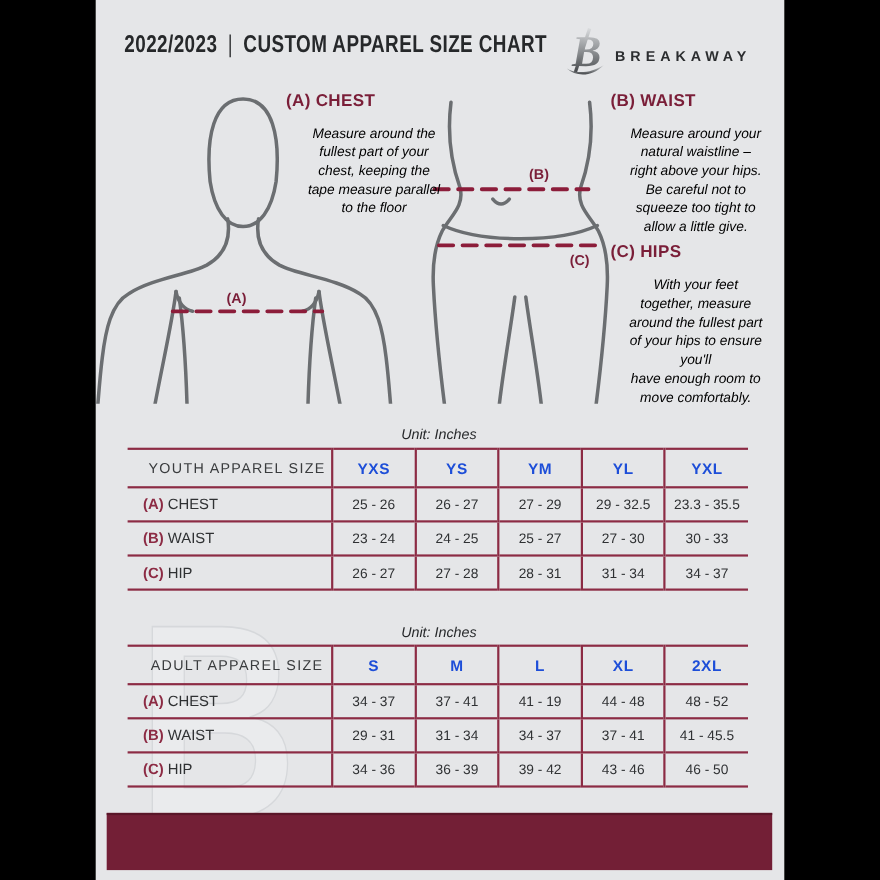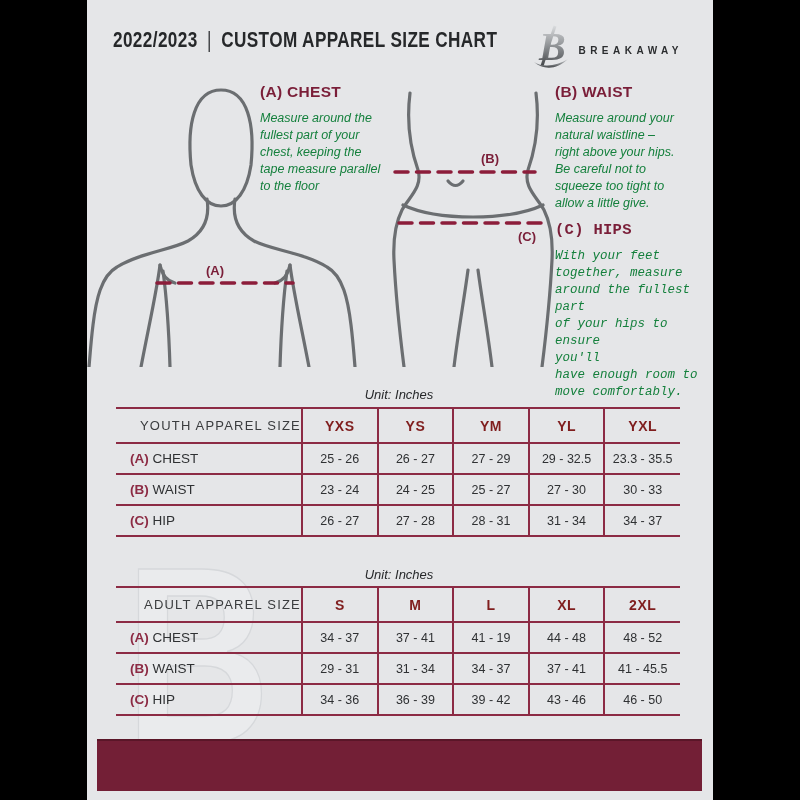--- a/index.html
+++ b/index.html
@@ -13,33 +13,33 @@
     background:#e5e6e8; overflow:hidden;
   }
   
   .header-left {
     position:absolute; left:26px; top:27px; white-space:nowrap;
     transform:scaleX(0.78); transform-origin:left center;
     font-weight:bold; font-size:22px; color:#26282a; letter-spacing:0.5px;
   }
   .header-left .divider { margin:0 12px; font-weight:normal; color:#3c3e40; }
   .brand { position:absolute; right:30px; top:24px; display:flex; align-items:center; gap:9px; }
-  .brand-name { font-size:10px; font-weight:bold; letter-spacing:4.5px; color:#2b2d2f; padding-top:6px; }
+  .brand-name { font-size:13px; font-weight:bold; letter-spacing:4.5px; color:#2b2d2f; padding-top:6px; }
   
   .diagram { position:absolute; left:0; top:75px; width:626px; height:292px; }
   .figures { position:absolute; left:0; top:0; }
   .guide { position:absolute; }
   .guide h3 { margin:0 0 9px 0; font-size:15.5px; font-weight:bold; color:#7a1e38; letter-spacing:0.3px; }
   .guide p {
-    margin:0; font-size:12.5px; line-height:17px; font-style:italic;
-    color:#15803d; white-space:pre-line;
+    margin:12px; font-size:12.5px; line-height:17px; font-style:italic;
+    color:#000000; white-space:pre-line;text-align:center;
   }
   #guide-chest { left:173px; top:8px;  width:160px; }
   #guide-waist { left:468px; top:8px;  width:155px; }
-  #guide-hips  { left:468px; top:146px; width:155px;font-family:Liberation Mono, monospace; }
+  #guide-hips  { left:468px; top:146px; width:155px; }
   
   .section-title {
     position:absolute; left:0; width:626px; text-align:center;
     font-size:14.5px; font-weight:bold; color:#202224; letter-spacing:0.2px;
   }
   .unit {
     position:absolute; left:0; width:624px; text-align:center;
     font-size:13px; font-style:italic; color:#26282a;
   }
   #youth-title { top:367px; } #youth-unit { top:387px; }
@@ -48,26 +48,26 @@
   .size-table {
     position:absolute; left:29px; width:564px;
     border-collapse:collapse; table-layout:fixed; z-index:2;
   }
   #youth-table { top:407px; }
   #adult-table { top:586px; }
   .size-table tr { border-top:2px solid #8c2b44; }
   .size-table tr.last { border-bottom:2px solid #8c2b44; }
   .size-table th, .size-table td { padding:0; }
   th.label-col {
-    text-align:right; padding-left:14px; height:33px;
+    text-align:center; padding-left:14px; height:33px;
     font-size:13px; font-weight:normal; color:#3a3c3e; letter-spacing:1.2px;margin-top:32px;
   }
   th.size {
     border-left:2px solid #8c2b44; height:33px;
-    font-size:14px; font-weight:bold; color:#7f1d1d; letter-spacing:0.5px; 
+    font-size:14px; font-weight:bold; color:#1d4ed8; letter-spacing:0.5px; 
   }
   td.rowlabel { text-align:left; padding-left:14px; height:29px; font-size:13.5px; color:#2f3133; }
   td.rowlabel .prefix { font-weight:bold; color:#8c2b44; }
   td.val {
     border-left:2px solid #8c2b44; text-align:center;
     font-size:12.5px; color:#2f3133; height:29px;
   }
   
   .watermark { position:absolute; left:30px; top:545px; z-index:1; }
   .footer-bar {

